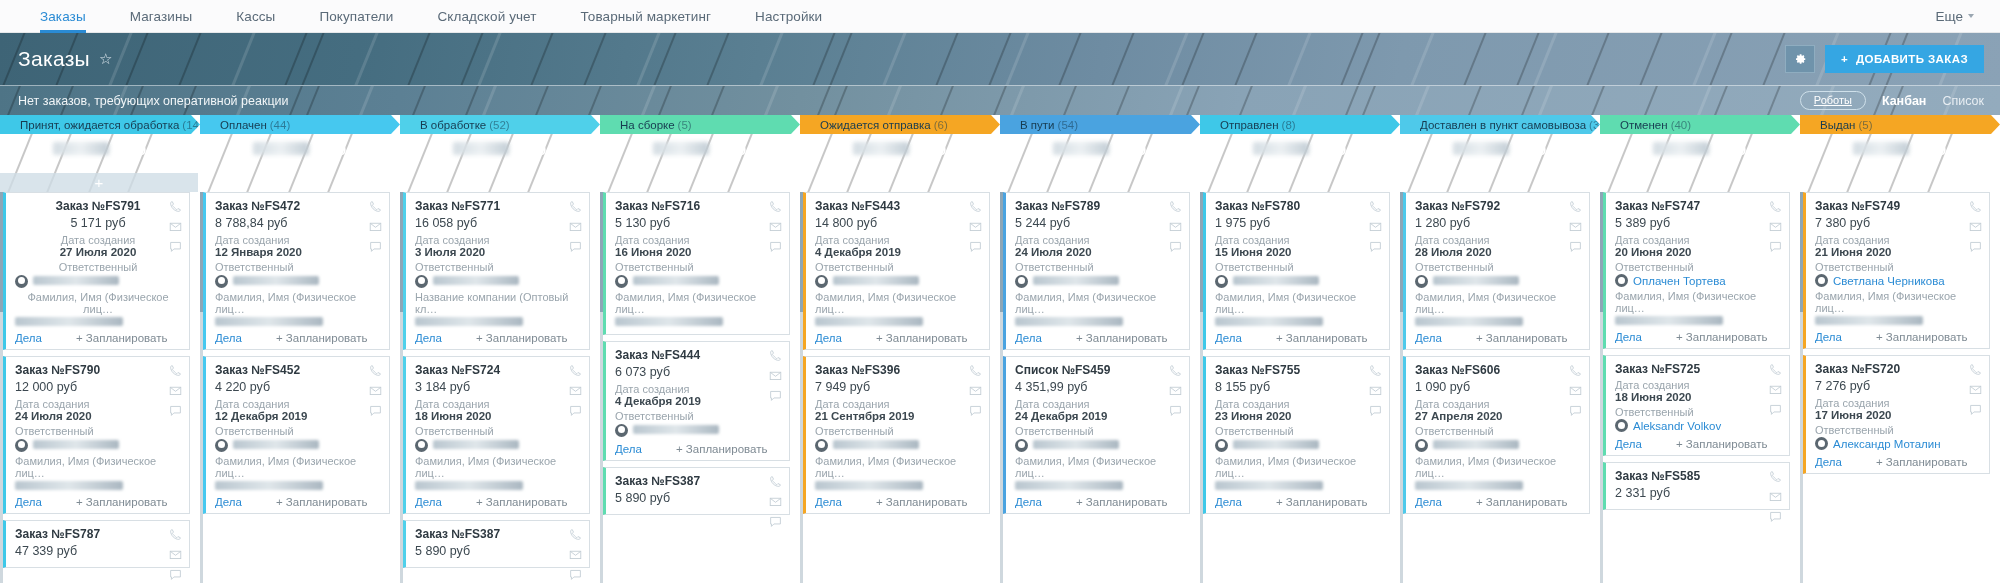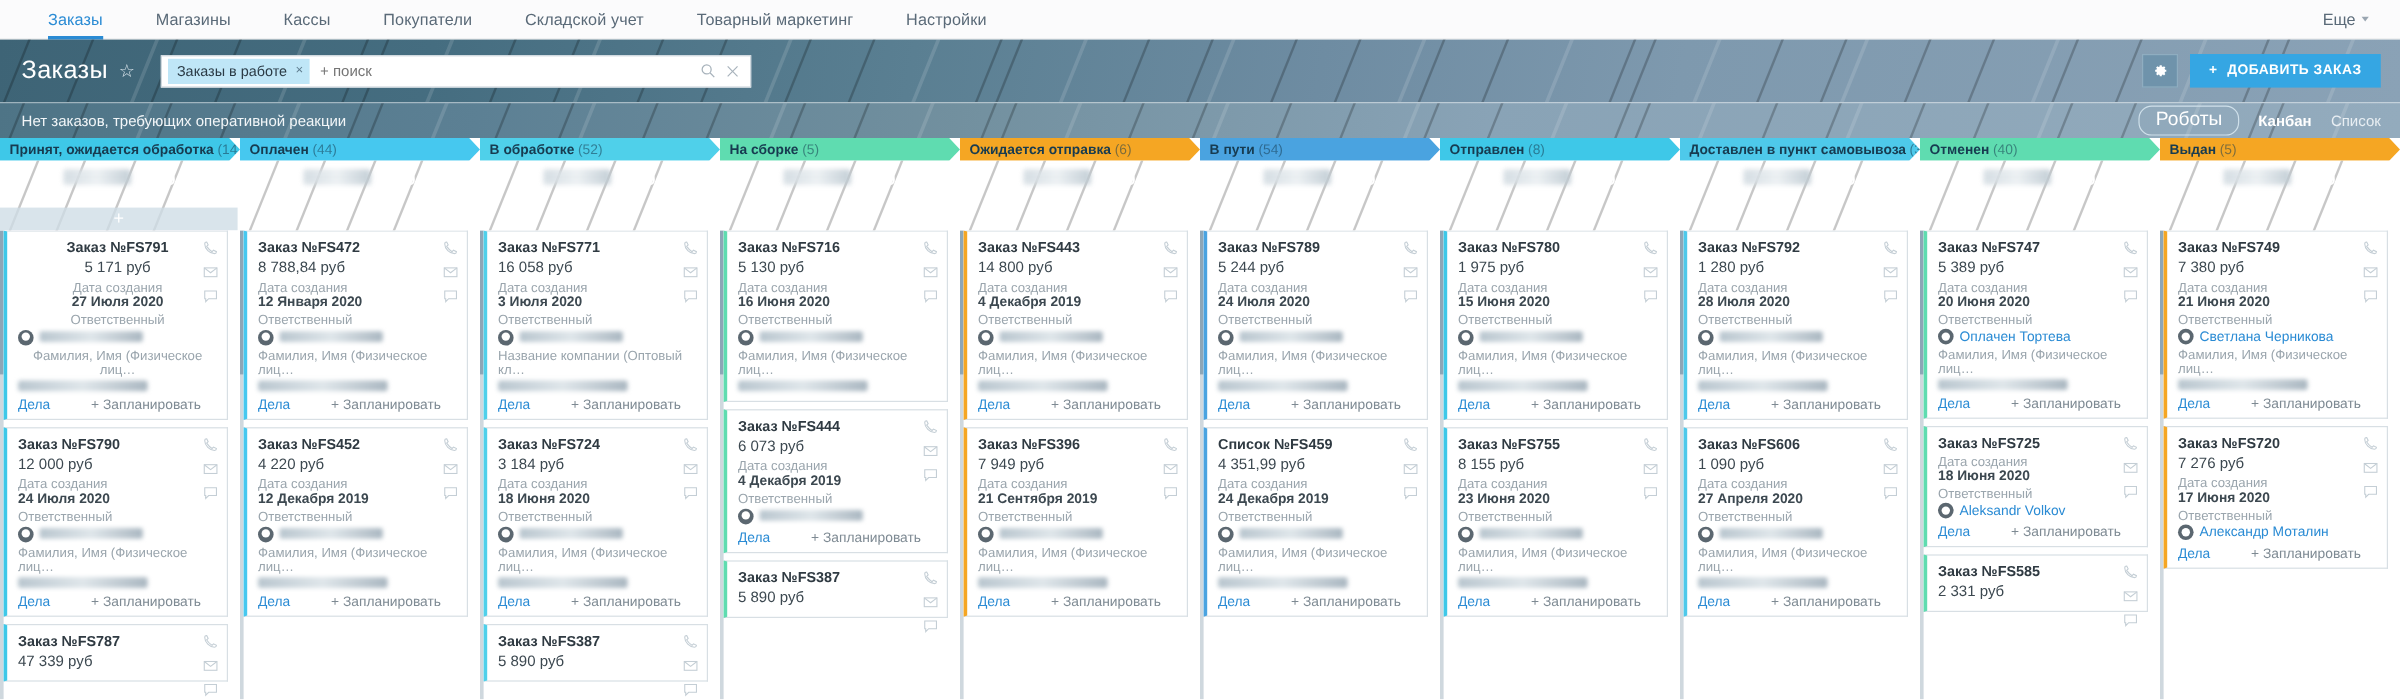--- a/index.html
+++ b/index.html
@@ -90,34 +90,34 @@
 
   
   .subbar {
     height: 30px; position:relative; overflow:hidden;
     display:flex; align-items:center; padding:0 16px 0 18px;
     background: linear-gradient(100deg,#4e7486 0%,#5c8094 20%,#72909f 40%,#89a3b6 62%,#93abbd 100%);
     border-top:1px solid rgba(255,255,255,.45);
   }
   .subbar .msg { position:relative; z-index:3; color:#f2f6f8; font-size:12.5px;}
   .subbar .views { position:relative; z-index:3; margin-left:auto; display:flex; align-items:center; gap:16px;}
-  .pill { border:1px solid #cfe0ea; border-radius:11px; color:#fff; font-size:16px; padding:2px 13px 3px; cursor:pointer;}
+  .pill { border:1px solid #cfe0ea; border-radius:11px; color:#fff; font-size:11px; padding:2px 13px 3px; cursor:pointer;text-decoration:underline;}
   .viewlink { color:#e8eef3; font-size:12.5px; cursor:pointer;}
   .viewlink.active { color:#fff; font-weight:bold;text-align:right;}
 
   
   .board { display:flex; height: 468px; background:#fff; position:relative;}
   .col { position:relative; display:flex; flex-direction:column; flex:1 1 0; min-width:0;}
 
   .colhead {
     height:19px; position:relative; display:flex; align-items:center;
     padding-left:8px; color:#173b50; font-size:11.5px; white-space:nowrap; overflow:hidden;
     clip-path: polygon(0 0, calc(100% - 9px) 0, 100% 50%, calc(100% - 9px) 100%, 0 100%);
   }
-  .colhead b { font-weight:bold; }
+  .colhead b { font-weight:normal;margin-left:12px; }
   .colhead span.cnt { opacity:.55; margin-left:3px;}
 
   .coltotal {
     height:58px; position:relative; overflow:hidden;
     display:flex; align-items:flex-start; justify-content:center;
     color:#fff; font-size:19px; padding-top:4px;
     border-right:1px dashed rgba(255,255,255,.85);
   }
   .coltotal .blurnum {
     position:relative; z-index:3; display:flex; align-items:baseline; gap:7px;
@@ -232,37 +232,20 @@
       <i class="diag" style="left: 1720px;"></i>
       <i class="diag" style="left: 1773px;"></i>
       <i class="diag l" style="left: 1826px;"></i>
       <i class="diag" style="left: 1879px;"></i>
       <i class="diag" style="left: 1896px;"></i>
       <i class="diag l" style="left: 1949px;"></i>
     </div>
   <div class="hero-title">Заказы</div>
   <div class="star">☆</div>
 
-  <div class="searchbar">
-    <div class="chip">
-      <span>Заказы в работе</span>
-      <span class="x">×</span>
-    </div>
-    <input class="sinput" placeholder="+ поиск" style="">
-    <div class="sicons">
-      <svg width="12" height="12" viewBox="0 0 16 16">
-        <circle cx="6.5" cy="6.5" r="5" fill="none" stroke="#a7b2bb" stroke-width="1.4"></circle>
-        <line x1="10.2" y1="10.2" x2="15" y2="15" stroke="#a7b2bb" stroke-width="1.4"></line>
-      </svg>
-      <svg width="11" height="11" viewBox="0 0 16 16">
-        <line x1="2" y1="2" x2="14" y2="14" stroke="#a7b2bb" stroke-width="1.4"></line>
-        <line x1="14" y1="2" x2="2" y2="14" stroke="#a7b2bb" stroke-width="1.4"></line>
-      </svg>
-    </div>
-  </div>
 
   <div class="right">
     <div class="gearbtn">
       <svg width="14" height="14" viewBox="0 0 16 16">
         <path fill="#fff" d="M8 5.2A2.8 2.8 0 1 0 8 10.8 2.8 2.8 0 0 0 8 5.2zm0 4.2a1.4 1.4 0 1 1 0-2.8 1.4 1.4 0 0 1 0 2.8z"></path>
         <path fill="#fff" d="M14 7h-1.2a4.9 4.9 0 0 0-.5-1.2l.85-.85-1.4-1.4-.85.85A4.9 4.9 0 0 0 9.7 3.9V2.7H7.7v1.2c-.43.1-.83.27-1.2.5l-.85-.85-1.4 1.4.85.85c-.23.37-.4.77-.5 1.2H3.4v2h1.2c.1.43.27.83.5 1.2l-.85.85 1.4 1.4.85-.85c.37.23.77.4 1.2.5v1.2h2v-1.2c.43-.1.83-.27 1.2-.5l.85.85 1.4-1.4-.85-.85c.23-.37.4-.77.5-1.2H14z"></path>
       </svg>
     </div>
     <div class="addbtn">
       <span>+</span>

